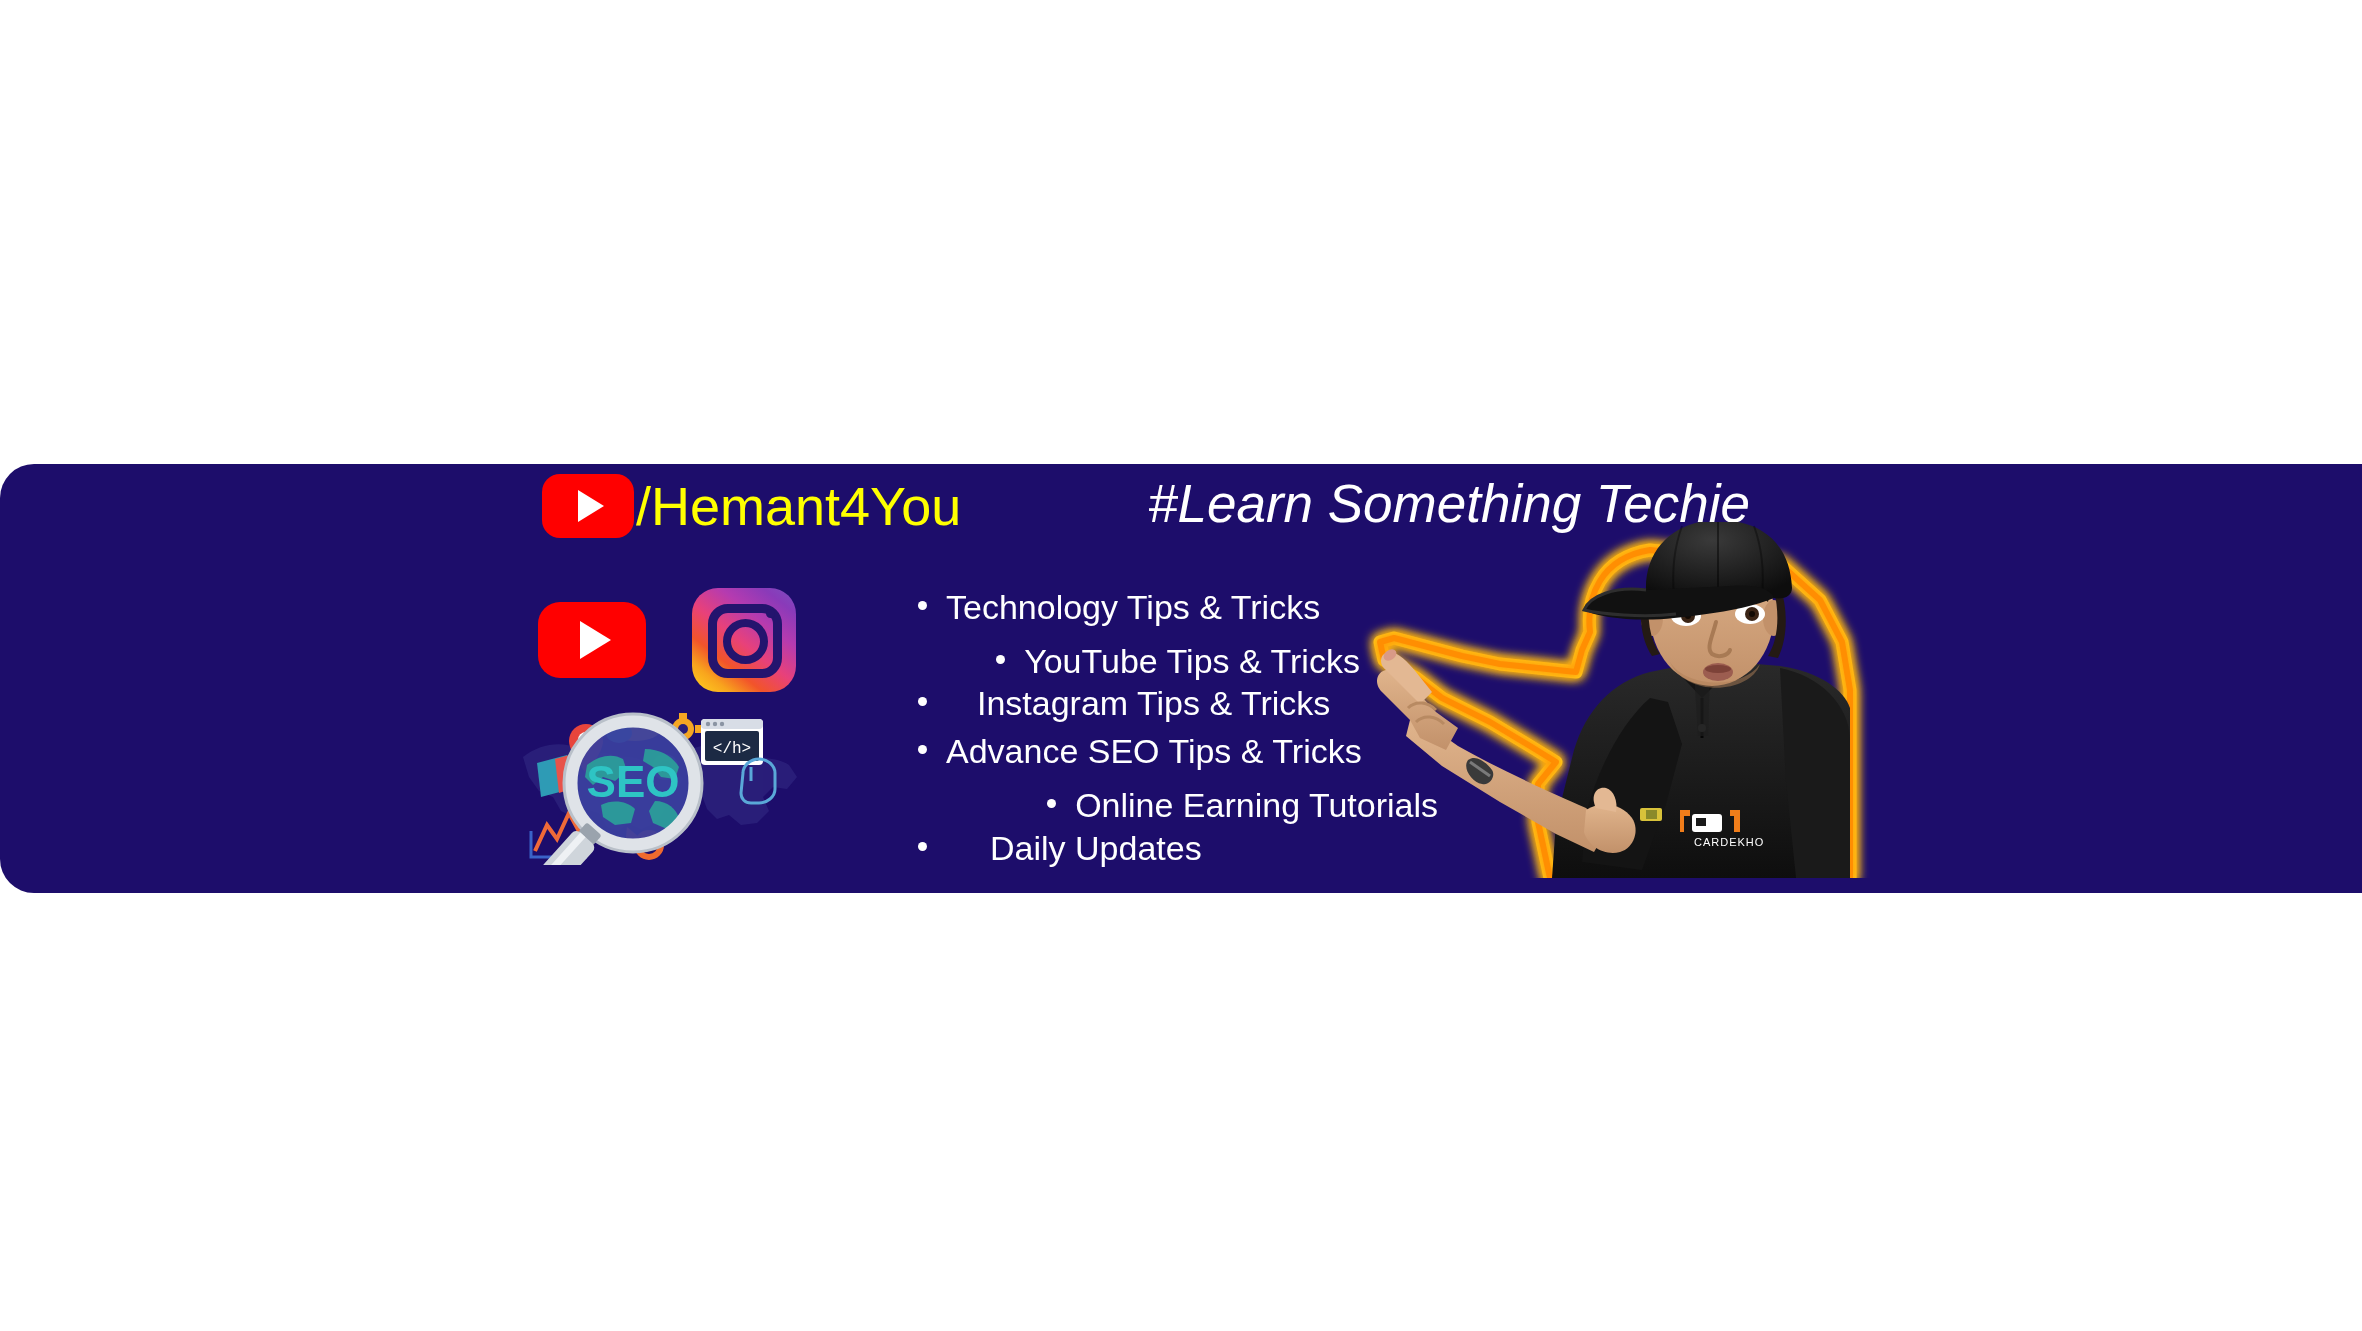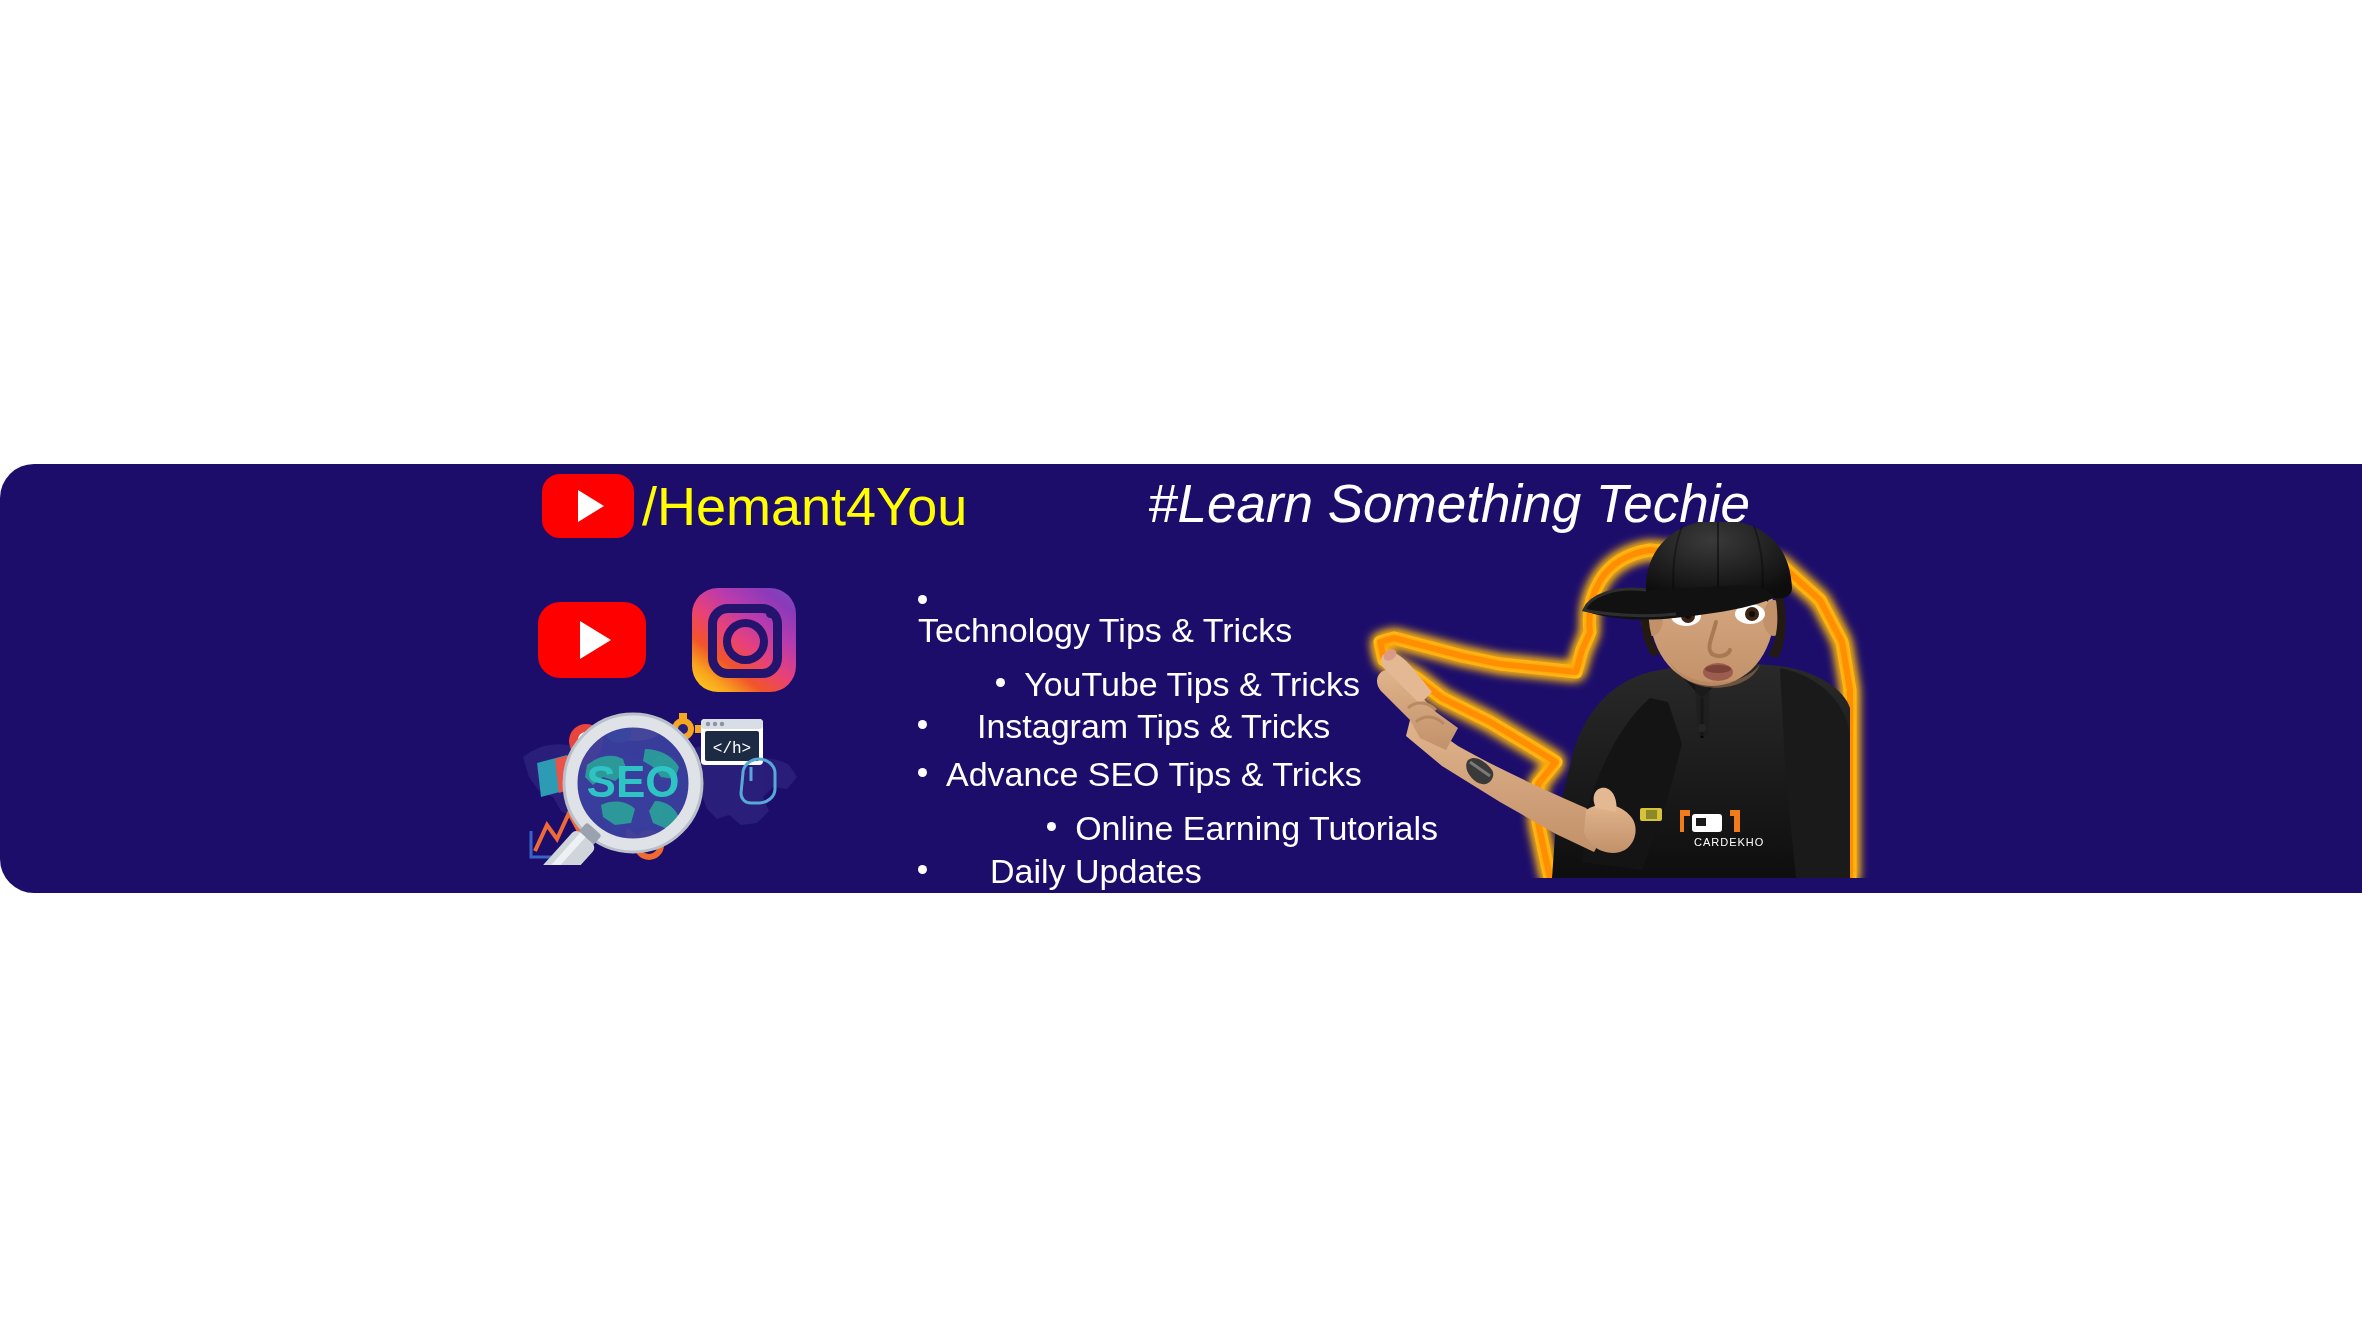--- a/index.html
+++ b/index.html
@@ -34,21 +34,21 @@
     overflow: hidden;
   }
 
   
   .yt-brand {
     position: absolute;
     left: 542px;
     top: 474px;
     display: flex;
     align-items: center;
-    gap: 8px;
+    gap: 2px;
   }
   .yt-logo {
     width: 92px;
     height: 64px;
     background: #ff0000;
     border-radius: 18px;
     display: flex;
     align-items: center;
     justify-content: center;
   }
@@ -173,21 +173,21 @@
   .bullet-item .dot {
     width: 9px;
     height: 9px;
     background: #ffffff;
     border-radius: 50%;
     margin-right: 19px;
     flex: 0 0 auto;
     position: relative;
     top: -9px;
   }
-  .bi-0 { margin-top: 16px; flex-direction: column; }
+  .bi-0 { margin-top: 2px; }
   .bi-1 { margin-top: 20px; justify-content: center; }
   .bi-2 { margin-top: 8px; gap: 31px; }
   .bi-3 { margin-top: 14px; }
   .bi-4 { margin-top: 20px; justify-content: flex-end; }
   .bi-5 { margin-top: 9px; gap: 44px; }
 
   
   .presenter {
     position: absolute;
     left: 1350px;

